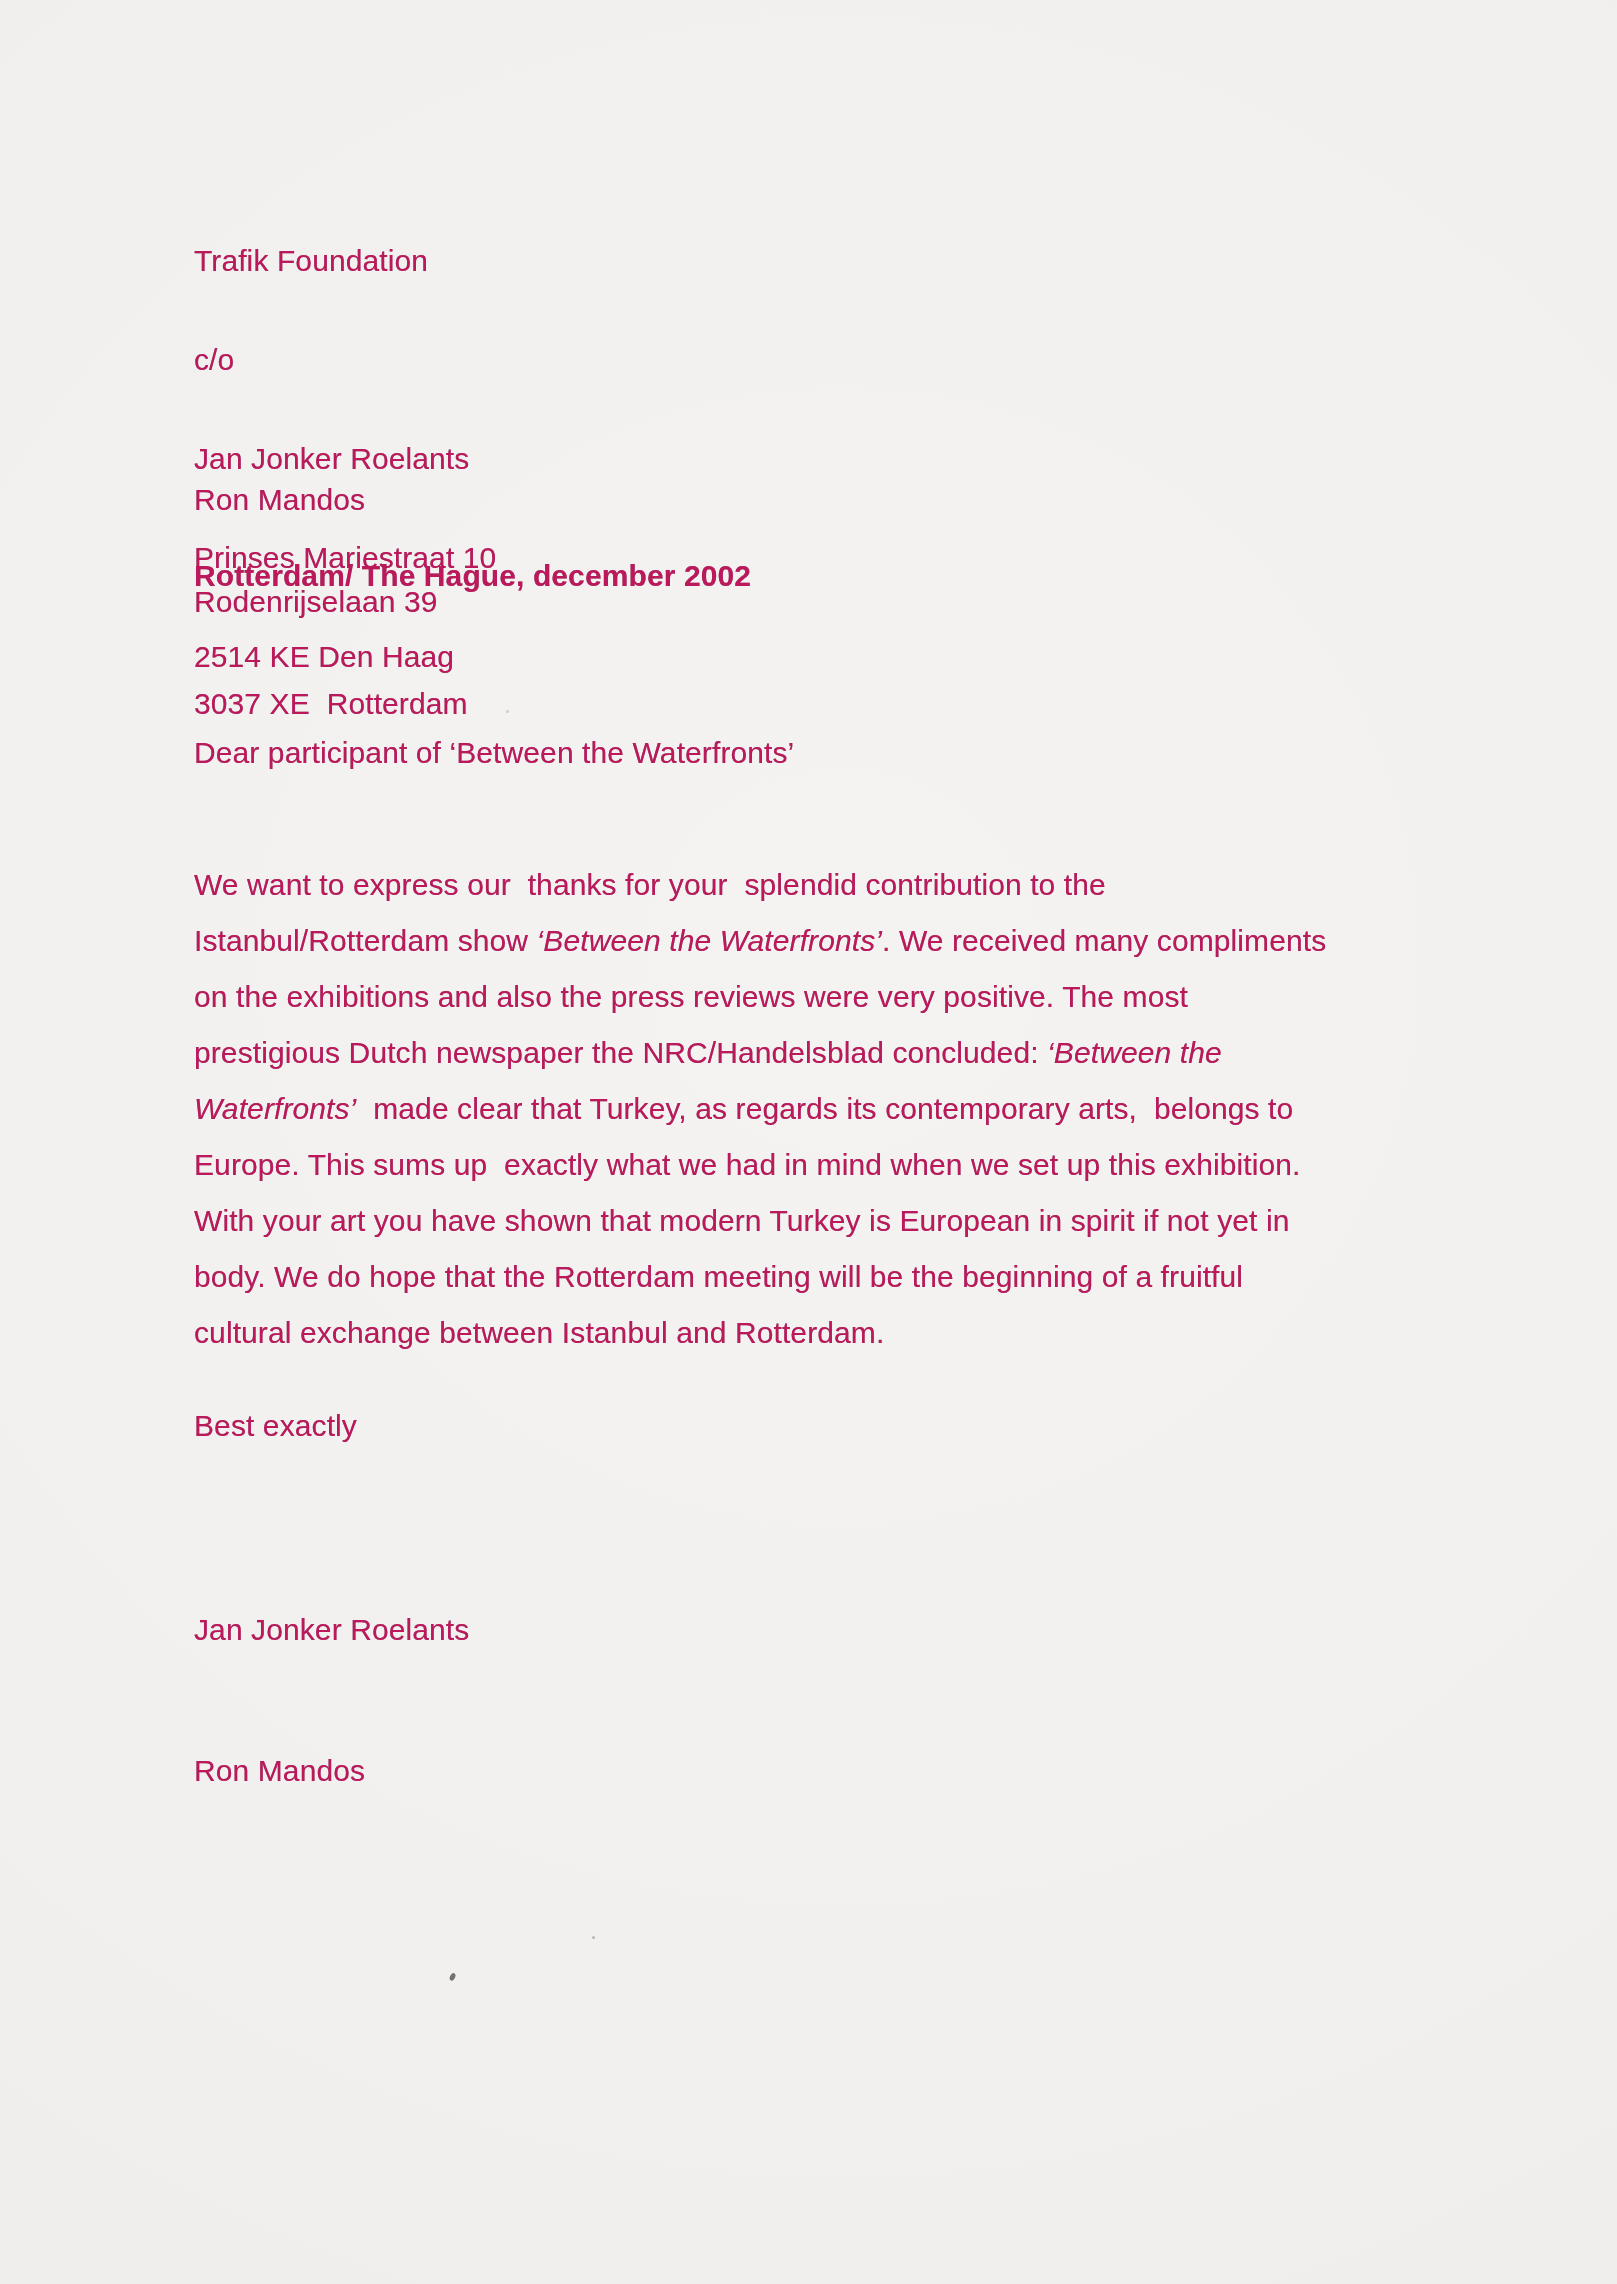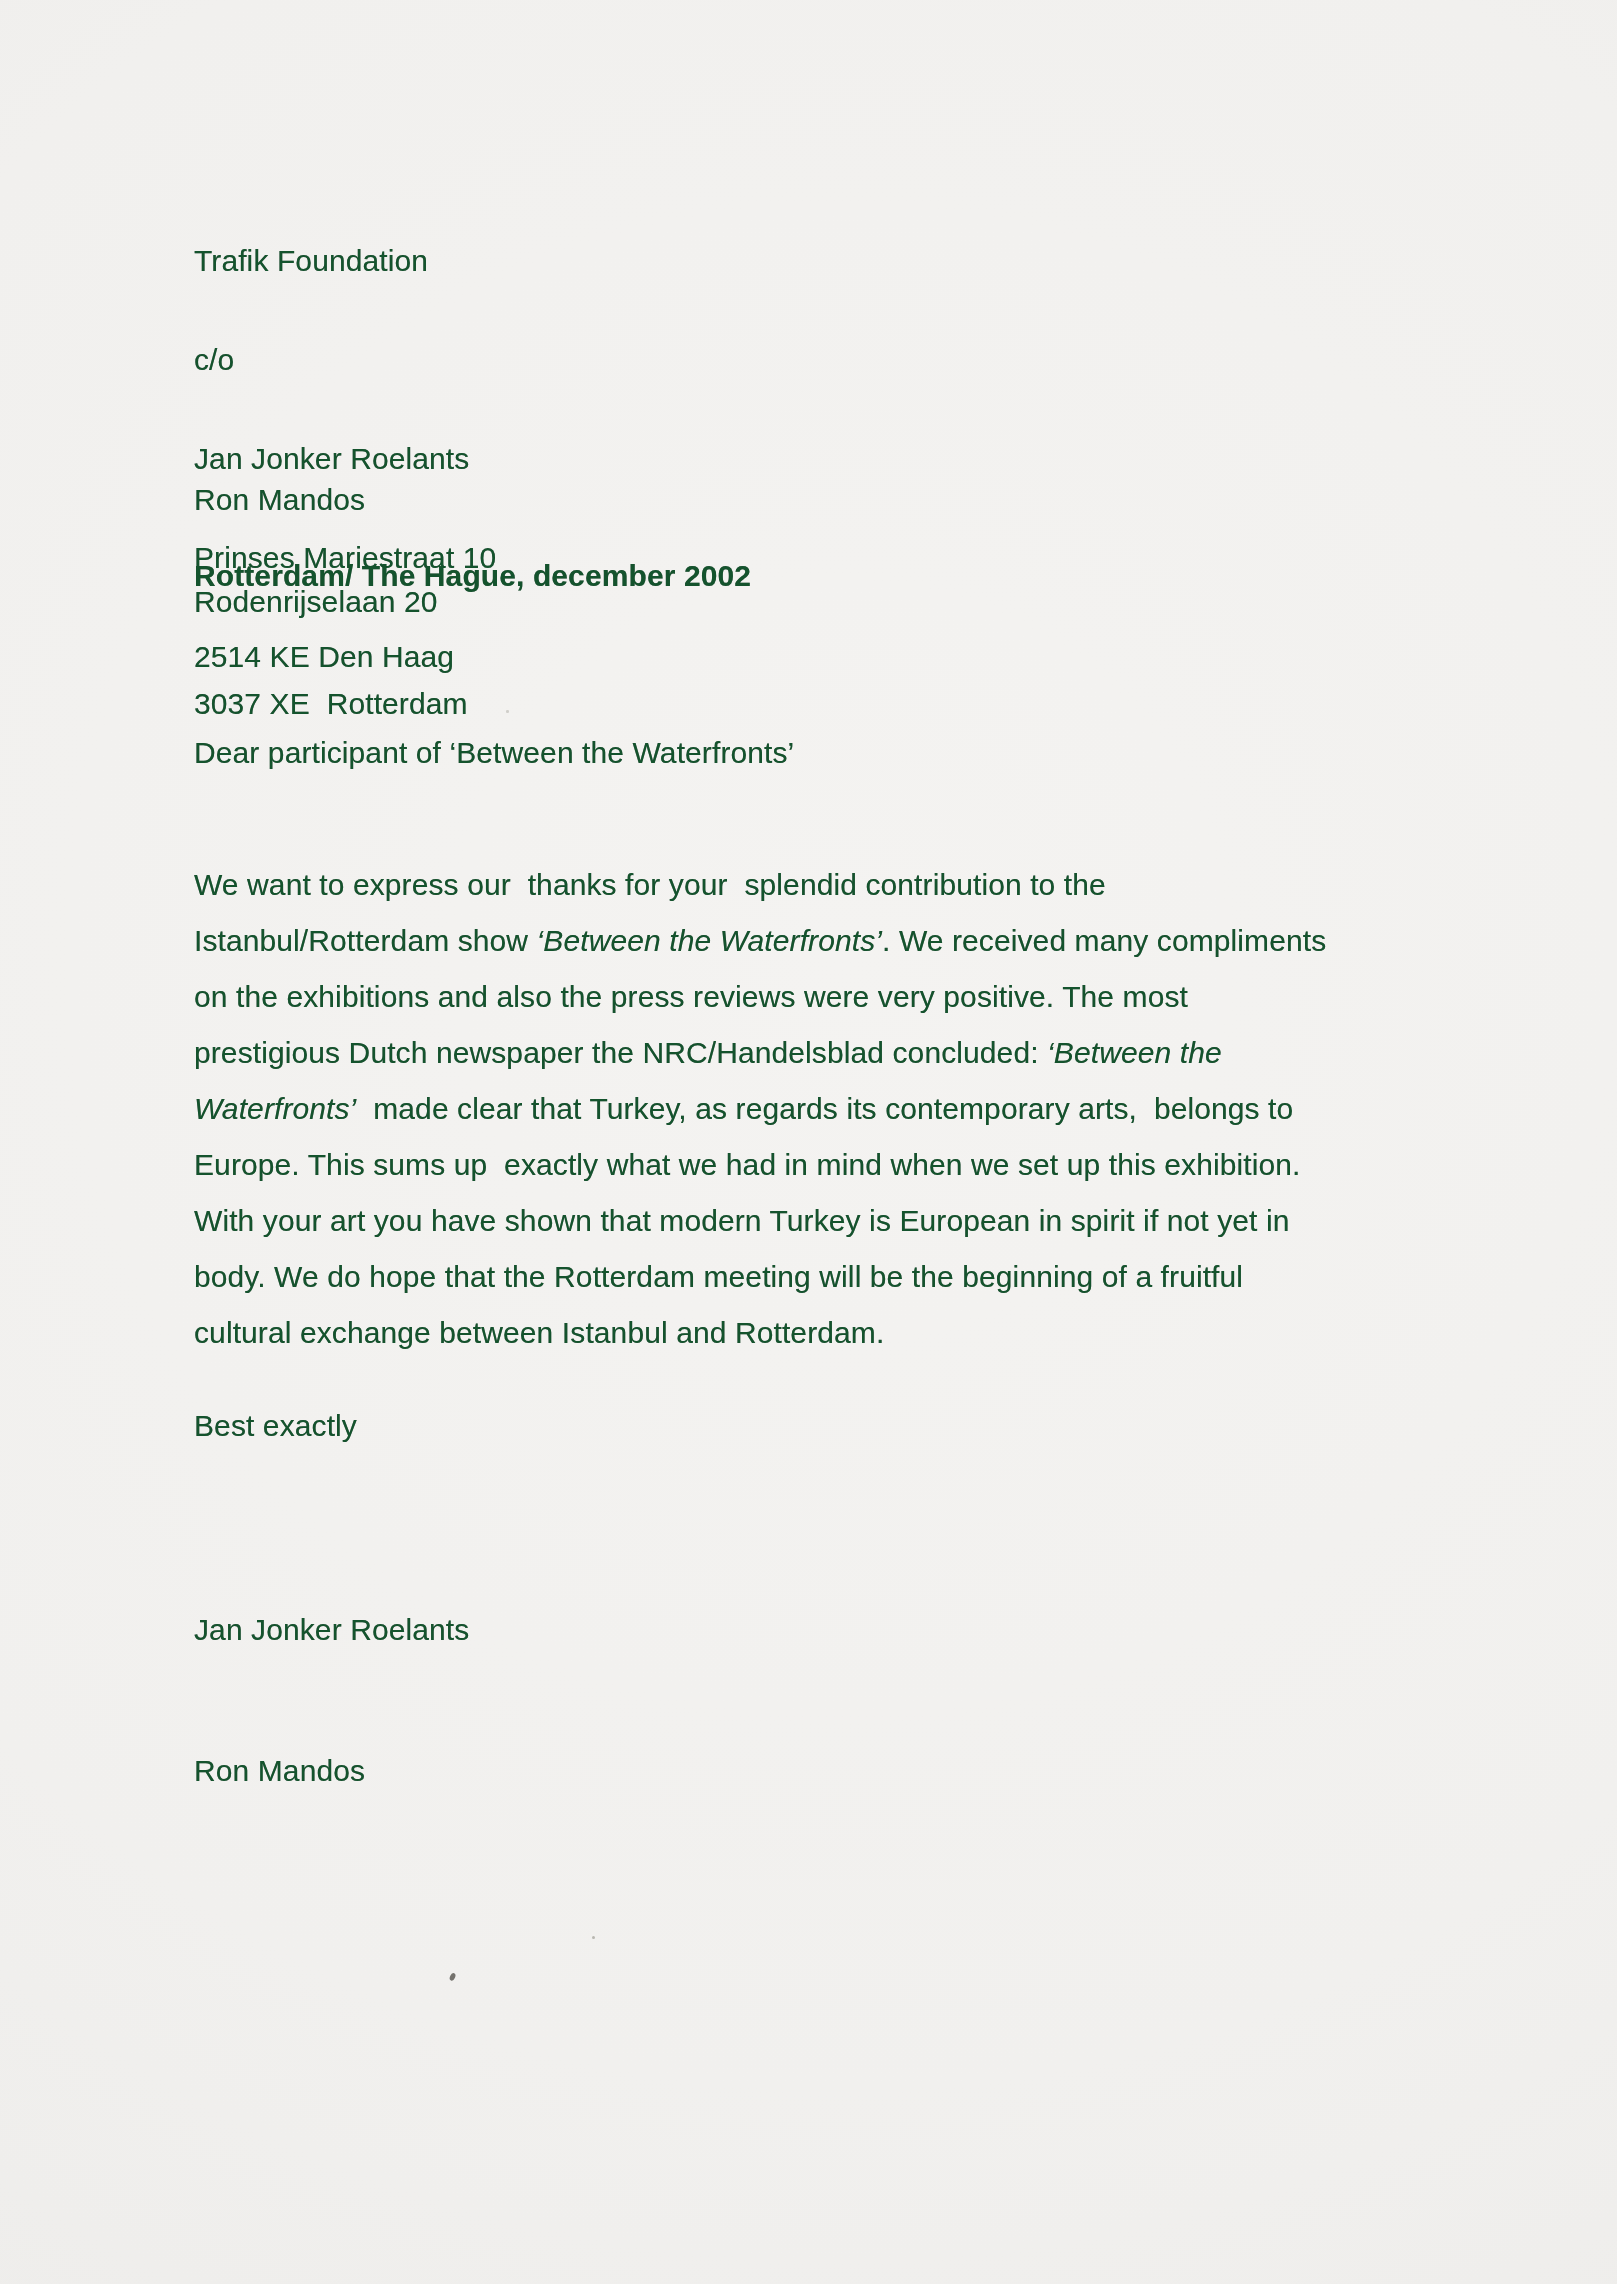--- a/index.html
+++ b/index.html
@@ -9,21 +9,21 @@
     font-family: "Liberation Sans", sans-serif;
     background: #f0efed;
   }
   .paper {
     position: absolute; inset: 0;
     background:
       radial-gradient(ellipse 130% 90% at 52% 42%, #f4f3f1 0%, #f1f0ee 55%, #edecea 88%, #e9e8e6 100%);
   }
   .block {
     position: absolute; left: 194px;
-    color: #14532d;
+    color: #be185d;
     font-size: 30px;
     white-space: pre-wrap;
     text-shadow: 0 0 0.5px rgba(20,20,20,0.45);
     letter-spacing: 0.1px;
   }
   .sender    { top: 178px;  line-height: 33px;  }
   .recipient { top: 415px;  line-height: 34px;  }
   .dateline  { top: 559px; line-height: 34px; font-weight: bold;  }
   .salutation{ top: 736px; line-height: 34px;  }
   .bodytext  { top: 857px; line-height: 56px; }
@@ -54,21 +54,21 @@
 <div class="block sender">
   <div>Trafik Foundation</div>
   <div>c/o</div>
   <div>Jan Jonker Roelants</div>
   <div>Prinses Mariestraat 10</div>
   <div>2514 KE Den Haag</div>
 </div>
 
 <div class="block recipient">
   <div>Ron Mandos</div>
-  <div>Rodenrijselaan 20</div>
+  <div>Rodenrijselaan 39</div>
   <div>3037 XE  Rotterdam</div>
 </div>
 
 <div class="block dateline">Rotterdam/ The Hague, december 2002</div>
 
 <div class="block salutation">Dear participant of ‘Between the Waterfronts’</div>
 
 <div class="block bodytext" id="body-block"><div><span>We want to express our  thanks for your  splendid contribution to the</span></div><div><span>Istanbul/Rotterdam show </span><span class="it">‘Between the Waterfronts’</span><span>. We received many compliments</span></div><div><span>on the exhibitions and also the press reviews were very positive. The most</span></div><div><span>prestigious Dutch newspaper the NRC/Handelsblad concluded: </span><span class="it">‘Between the</span></div><div><span class="it">Waterfronts’</span><span>  made clear that Turkey, as regards its contemporary arts,  belongs to</span></div><div><span>Europe. This sums up  exactly what we had in mind when we set up this exhibition.</span></div><div><span>With your art you have shown that modern Turkey is European in spirit if not yet in</span></div><div><span>body. We do hope that the Rotterdam meeting will be the beginning of a fruitful</span></div><div><span>cultural exchange between Istanbul and Rotterdam.</span></div></div>
 
 <div class="block closing">Best exactly</div>

